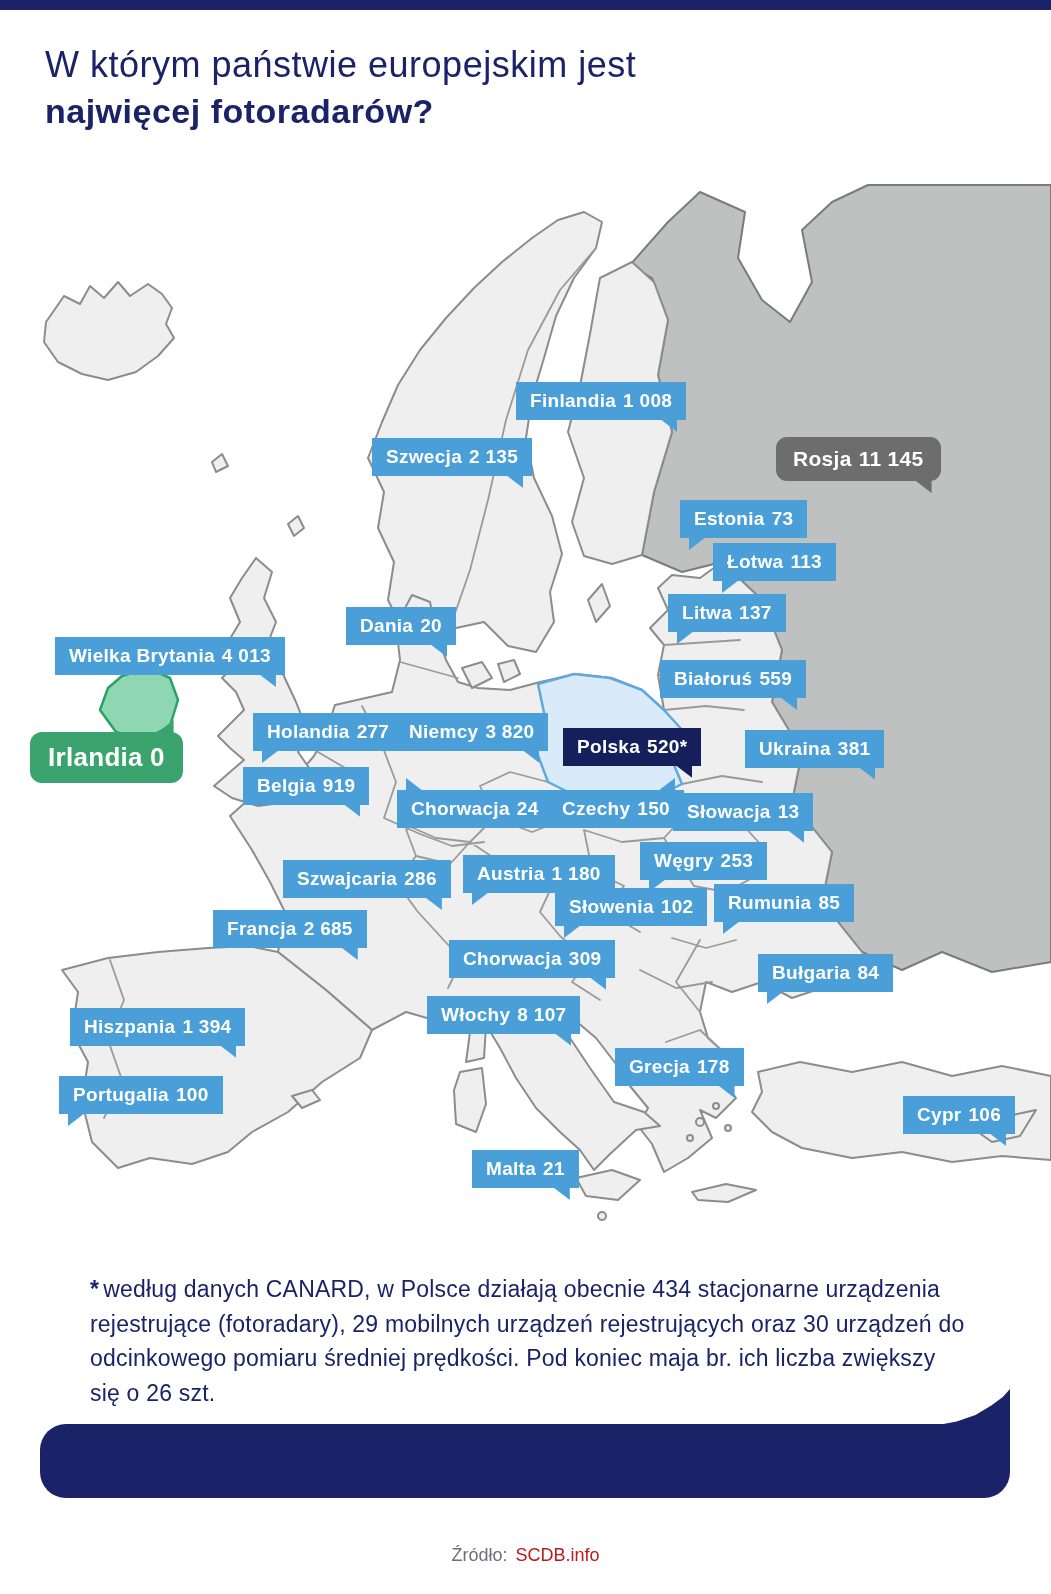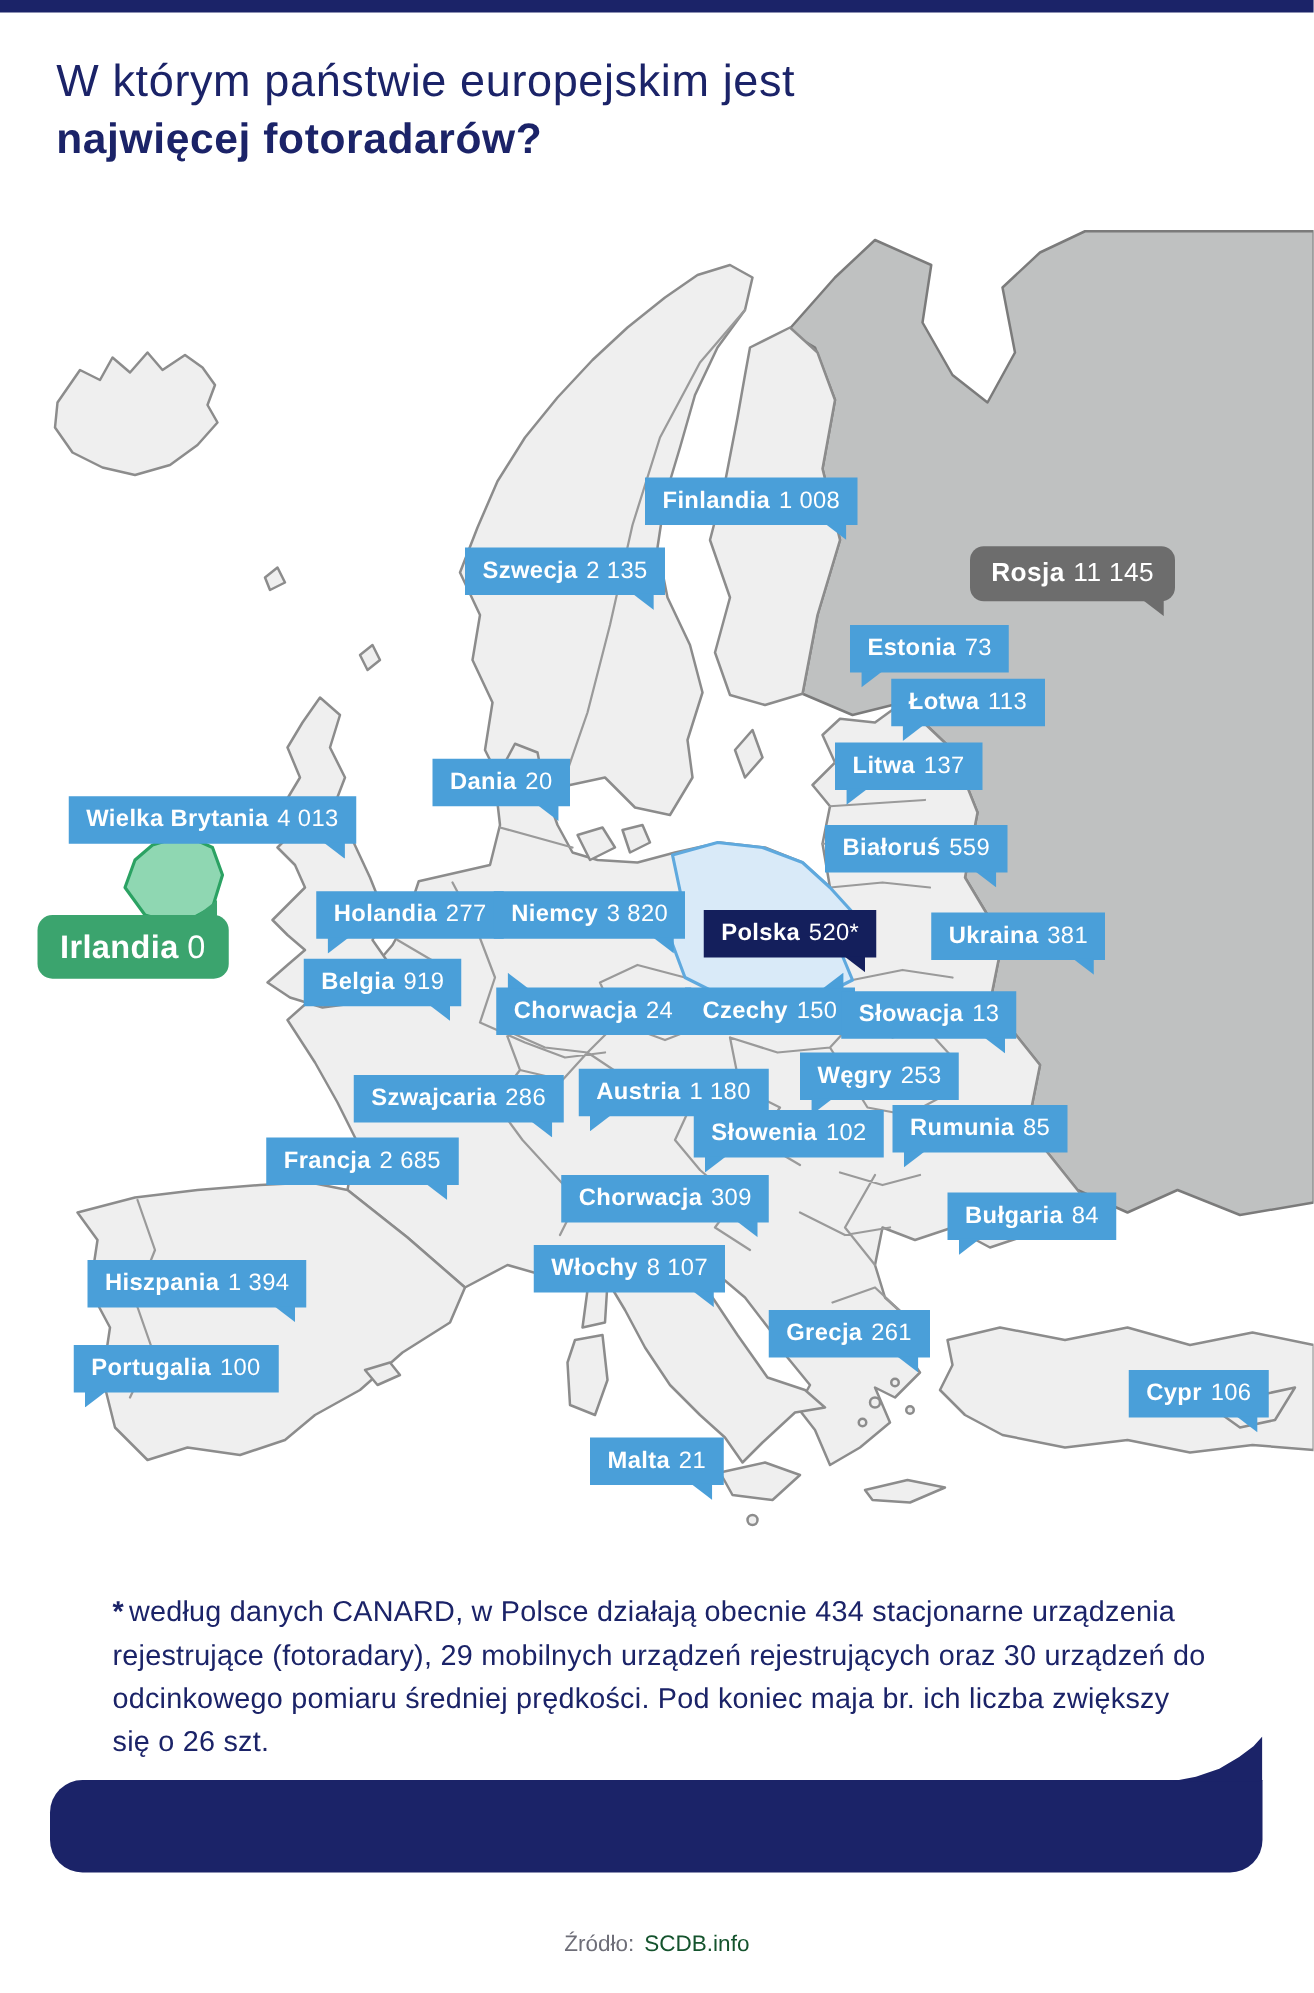--- a/index.html
+++ b/index.html
@@ -19,21 +19,21 @@
   .land-pl{fill:#D9EAF8;stroke:#5FA9DE;stroke-width:2.5;stroke-linejoin:round;}
   .land-ie{fill:#8FD7B2;stroke:#2BA263;stroke-width:2.5;stroke-linejoin:round;}
   .border{fill:none;stroke:#9A9A9A;stroke-width:1.8;stroke-linejoin:round;stroke-linecap:round;}
 
   .labels{position:absolute;top:0;left:0;width:1051px;height:1090px;}
   .bubble{
     position:absolute;display:inline-flex;align-items:baseline;gap:7px;
     padding:9px 14px;border-radius:0;color:#fff;font-size:19px;font-weight:700;
     line-height:1.05;white-space:nowrap;letter-spacing:.3px;
   }
-  .bubble .cvalue{font-weight:400;}
+  .bubble .cvalue{font-weight:700;}
   .bubble.lg{font-size:26px;padding:12px 18px;border-radius:12px;}
   .bubble.md{font-size:21px;padding:11px 17px;border-radius:11px;}
   .v-blue{background:#4A9FD9;}
   .v-navy{background:#141F5C;}
   .v-gray{background:#6D6D6D;}
   .v-green{background:#3BA46E;}
   .tail{position:absolute;width:17px;height:13px;background:inherit;}
   .tail.br{right:9px;bottom:-12px;clip-path:polygon(0 0,100% 0,100% 100%);}
   .tail.bl{left:9px;bottom:-12px;clip-path:polygon(0 0,100% 0,0 100%);}
   .tail.tr{right:9px;top:-12px;clip-path:polygon(0 100%,100% 100%,100% 0);}
@@ -51,21 +51,21 @@
   }
   .flap{position:absolute;right:0;top:-35px;width:72px;height:36px;background:#1B2368;
     clip-path:polygon(0 100%,26% 90%,52% 72%,74% 46%,90% 22%,100% 0,100% 100%);}
   .tagline{font-size:30px;font-weight:400;letter-spacing:.3px;}
   .logo{display:flex;align-items:center;font-size:36px;font-weight:700;letter-spacing:.5px;}
   .logo-star{display:inline-flex;width:31px;height:31px;border-radius:50%;background:#3D9AD1;
     color:#fff;align-items:center;justify-content:center;font-size:18px;margin:0 2px;}
 
   .source-line{position:absolute;top:1545px;left:0;width:1051px;text-align:center;font-size:18px;}
   .source-label{color:#6E6E78;margin-right:8px;}
-  .source-value{color:#14532d;}
+  .source-value{color:#b91c1c;}
 </style>
 </head>
 <body>
 
 <div class="topbar"></div>
 
 <div class="title-block">
   <div class="title-line1">W którym państwie europejskim jest</div>
   <div class="title-line2">najwięcej fotoradarów?</div>
 </div>
@@ -275,21 +275,21 @@
         <span class="cvalue">8 107</span>
         <span class="tail br"></span>
       </div>
       <div class="bubble v-blue" style="left: 70px; top: 838px;">
         <span class="cname">Hiszpania</span>
         <span class="cvalue">1 394</span>
         <span class="tail br"></span>
       </div>
       <div class="bubble v-blue" style="left: 615px; top: 878px;">
         <span class="cname">Grecja</span>
-        <span class="cvalue">261</span>
+        <span class="cvalue">178</span>
         <span class="tail br"></span>
       </div>
       <div class="bubble v-blue" style="left: 59px; top: 906px;">
         <span class="cname">Portugalia</span>
         <span class="cvalue">100</span>
         <span class="tail bl"></span>
       </div>
       <div class="bubble v-blue" style="left: 903px; top: 926px;">
         <span class="cname">Cypr</span>
         <span class="cvalue">106</span>

